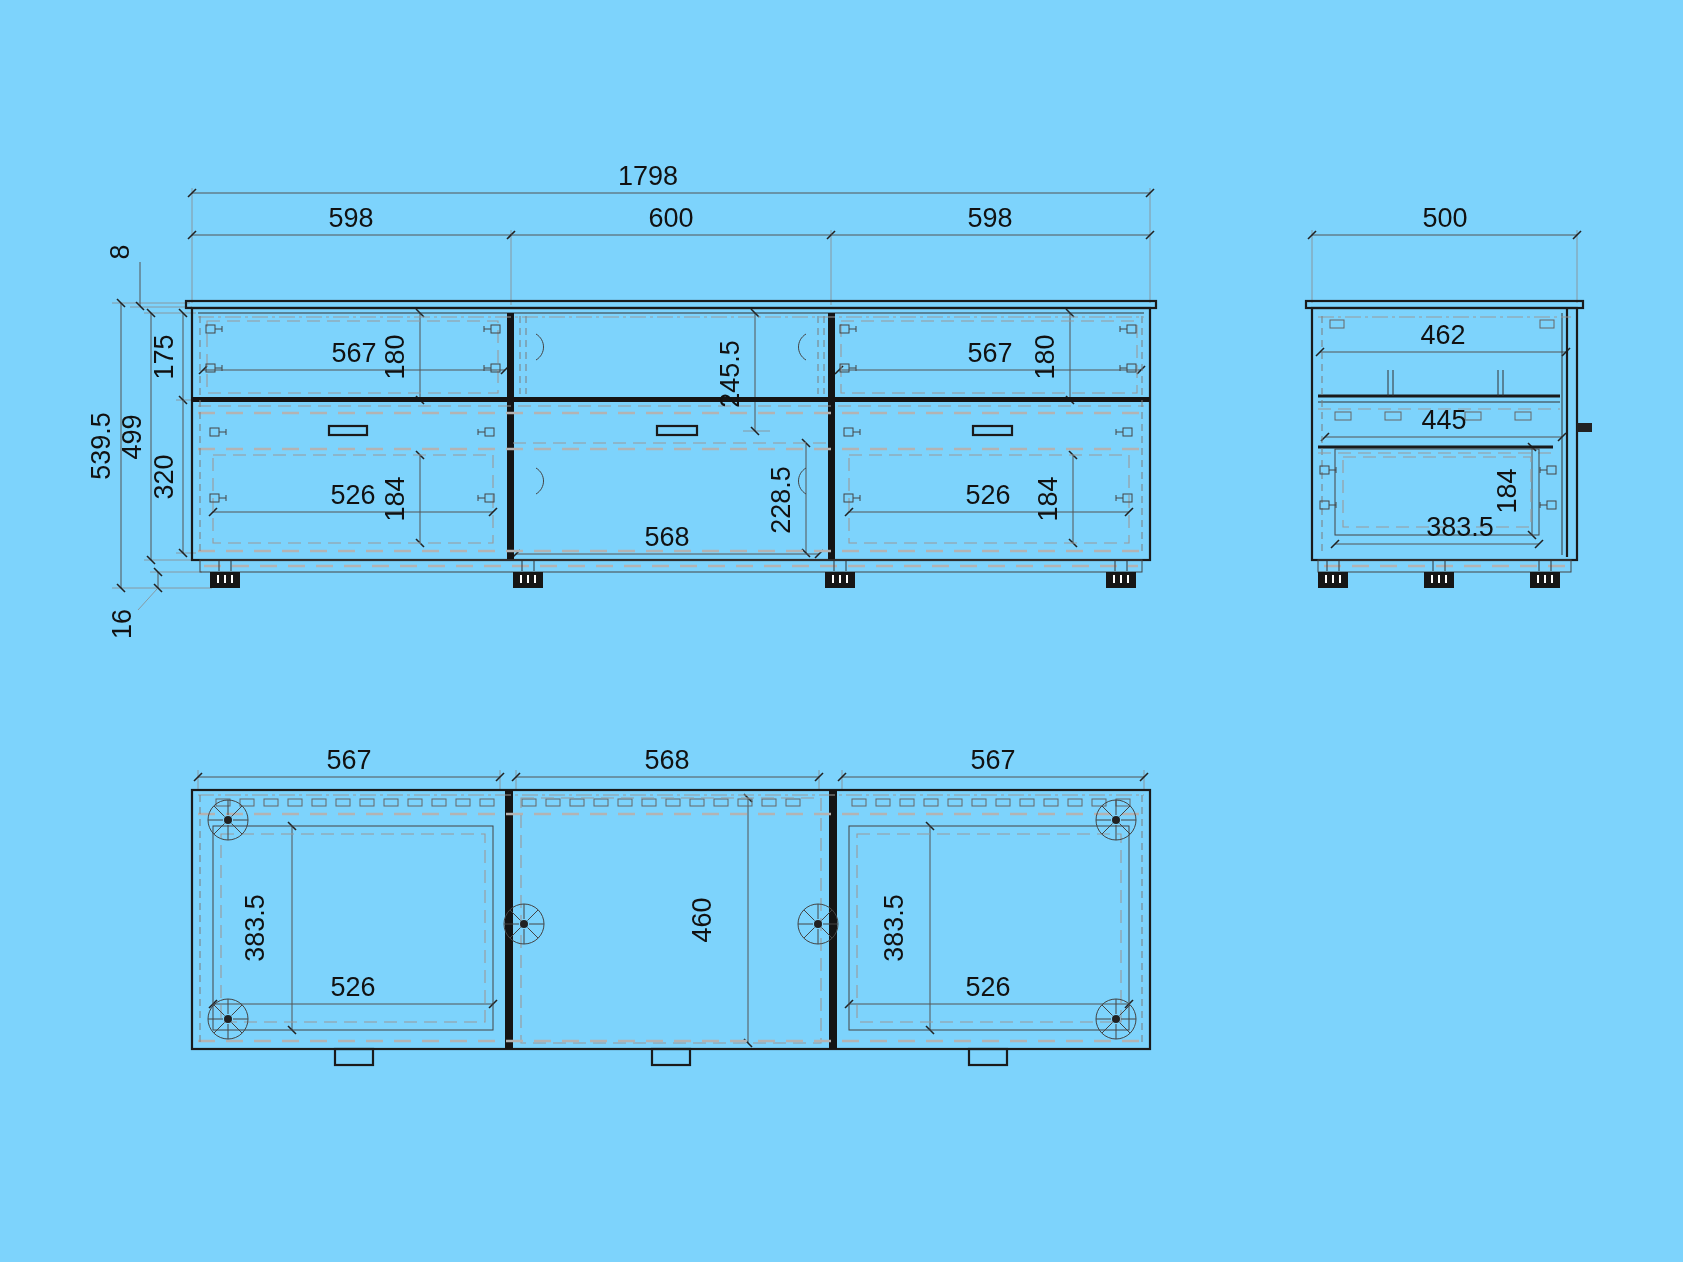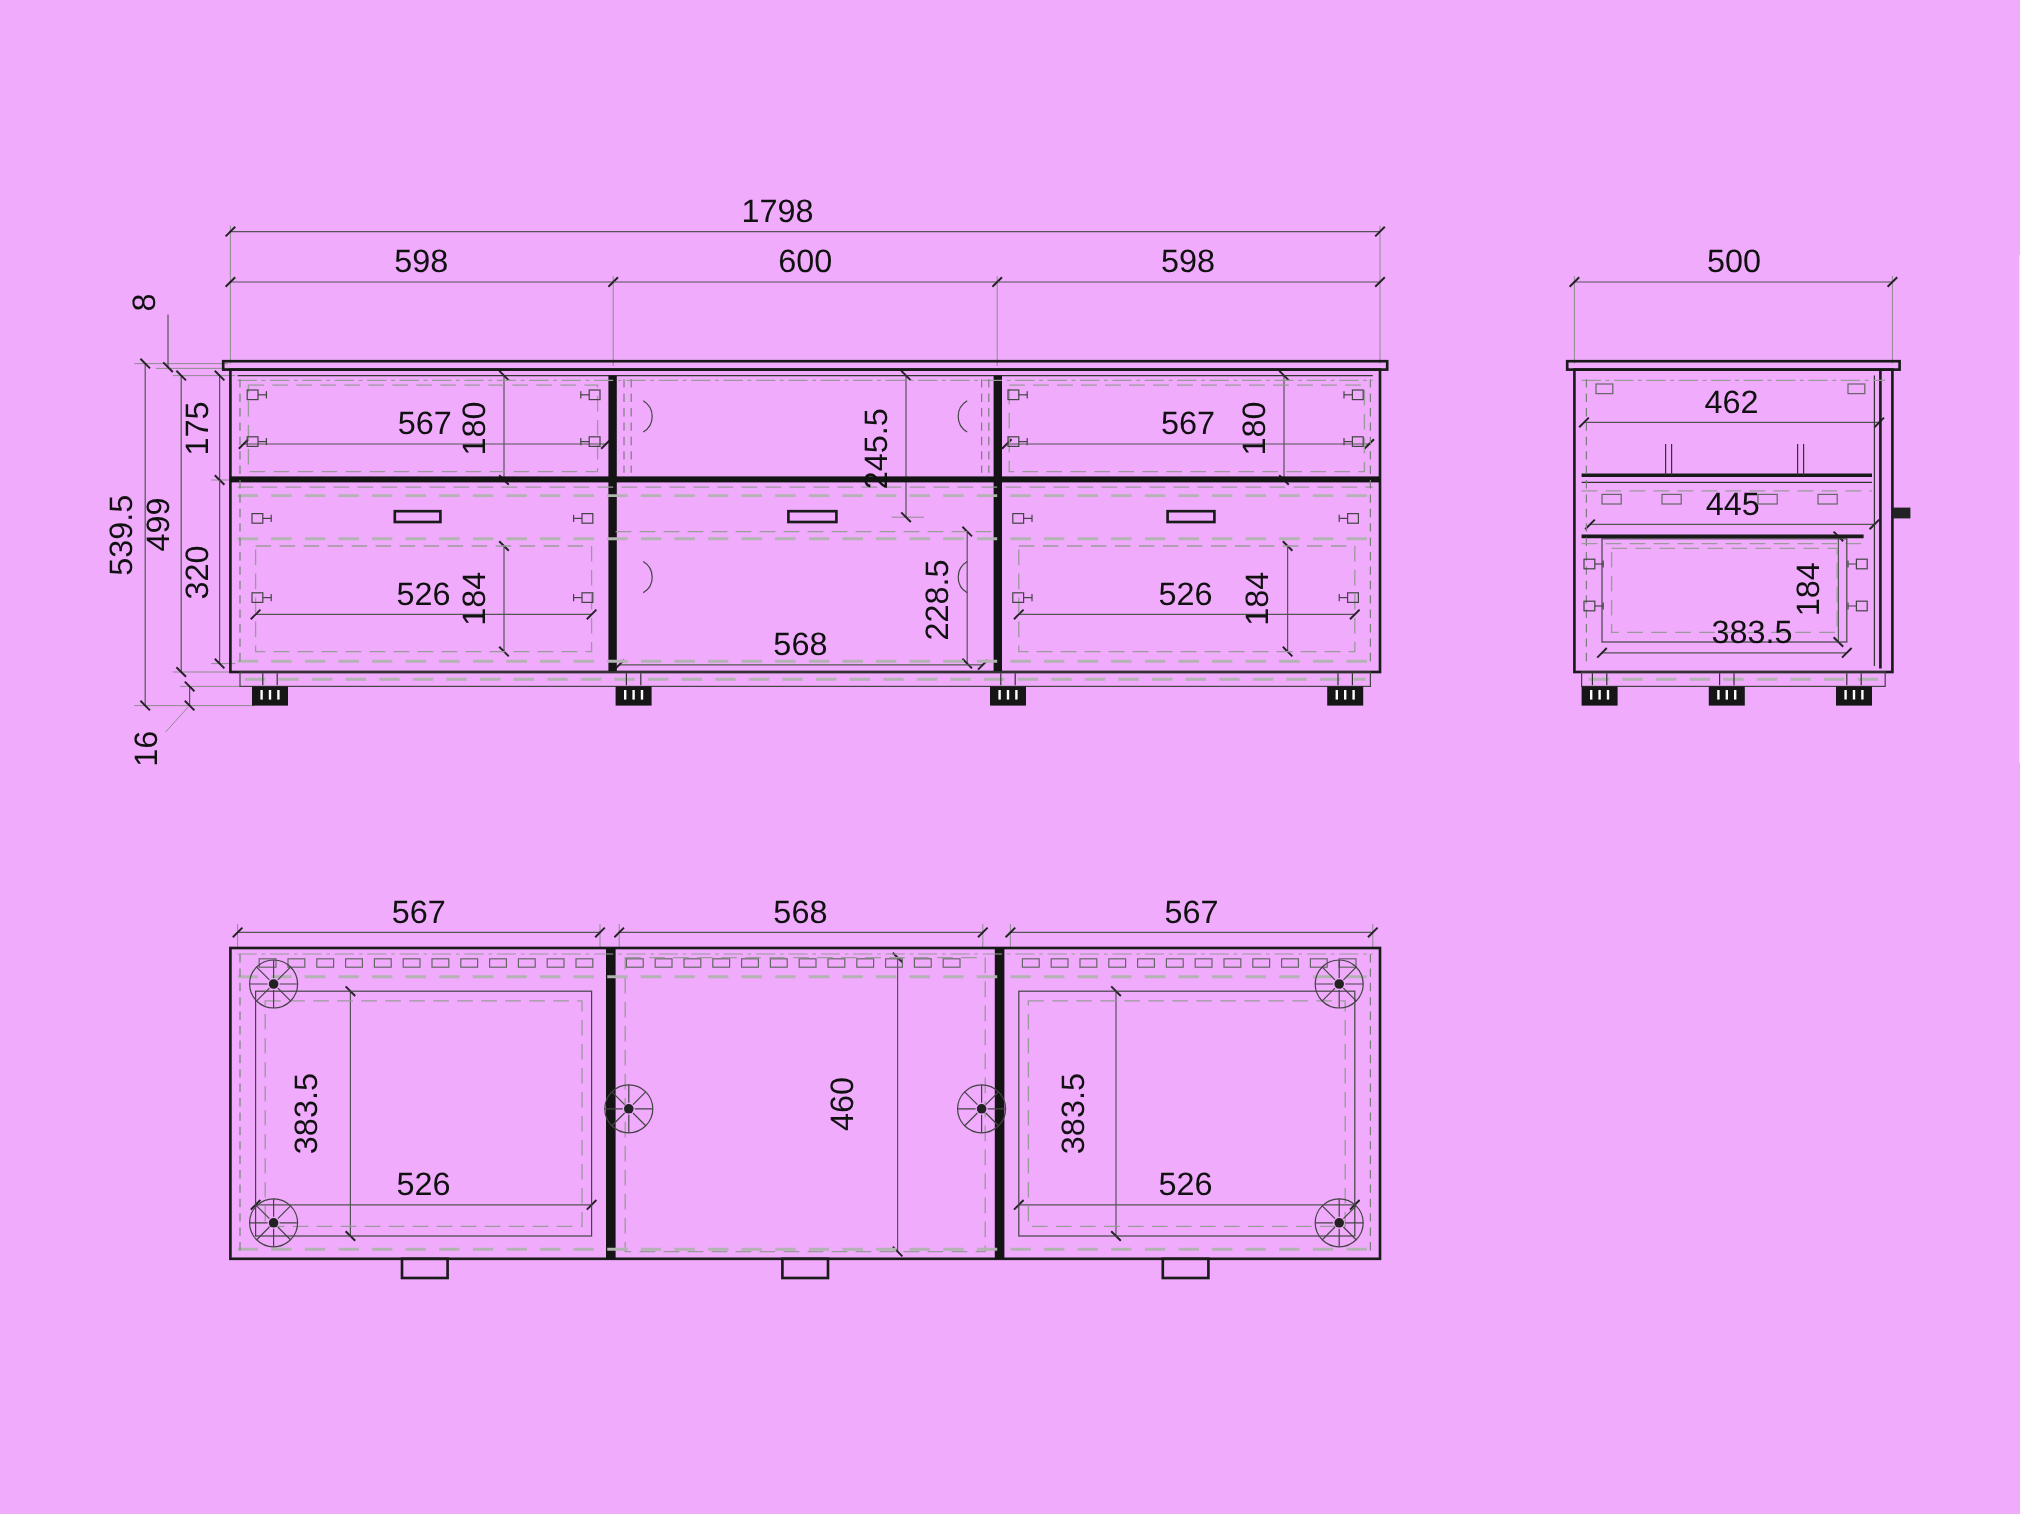--- a/index.html
+++ b/index.html
@@ -1,16 +1,16 @@
 <!DOCTYPE html>
 <html><head>
 <meta charset="utf-8">
 <style>
   html,body{margin:0;padding:0;background:#ffffff;}
-  .canvas{width:1683px;height:1262px;position:relative;background:#f0abfc;}
+  .canvas{width:1683px;height:1262px;position:relative;background:#7dd3fc;}
   svg{display:block;}
   .edge{stroke:#1a1a1a;stroke-width:2.2;fill:none;}
   .edge3{stroke:#1a1a1a;stroke-width:3;fill:none;}
   .thin{stroke:#333;stroke-width:1;fill:none;}
   .thin2{stroke:#444;stroke-width:1;fill:none;}
   .dim{stroke:#555;stroke-width:1;fill:none;}
   .ext{stroke:#8a8a8a;stroke-width:0.8;fill:none;}
   .hid{stroke:#9a9a9a;stroke-width:1.1;stroke-dasharray:13 7;fill:none;}
   .hid2{stroke:#b3b3b3;stroke-width:2.4;stroke-dasharray:17 11;fill:none;}
   .hid3{stroke:#7d7d7d;stroke-width:1;stroke-dasharray:7 5;fill:none;}

